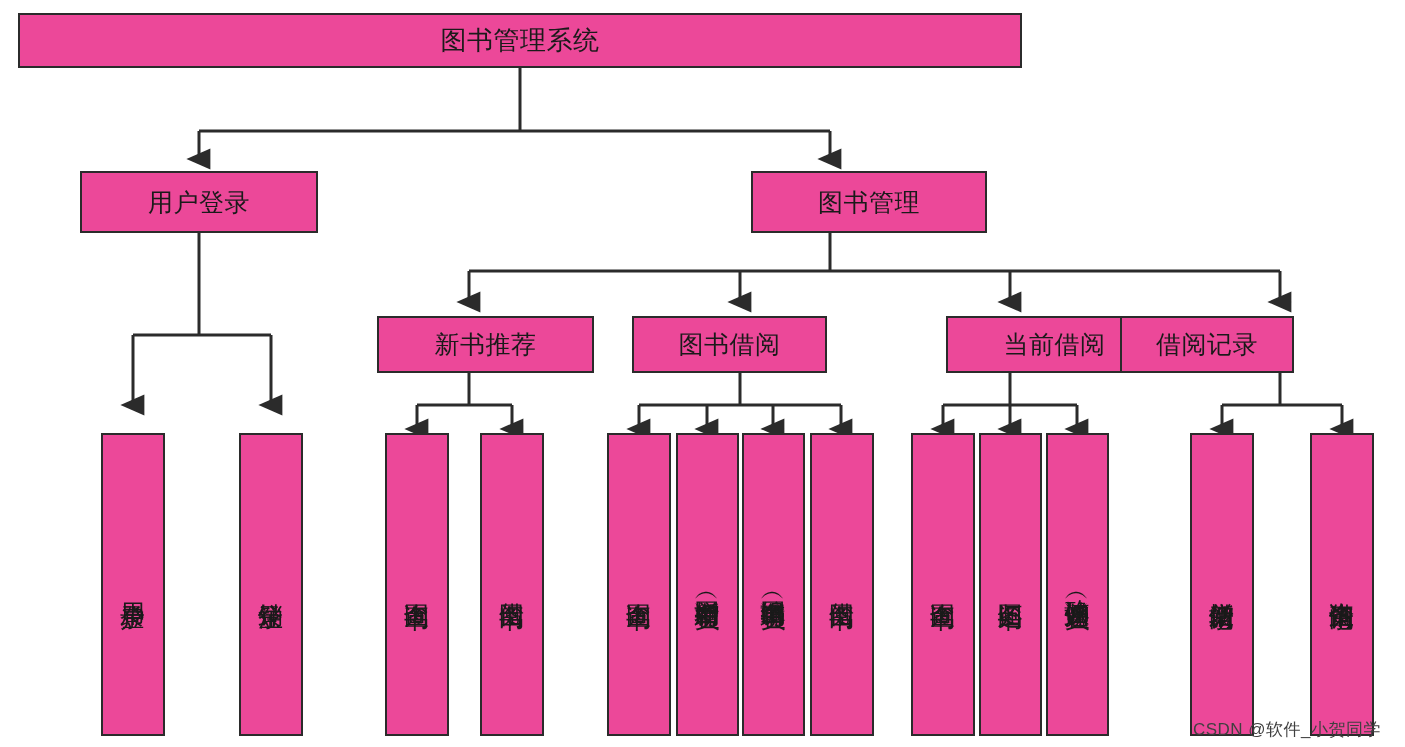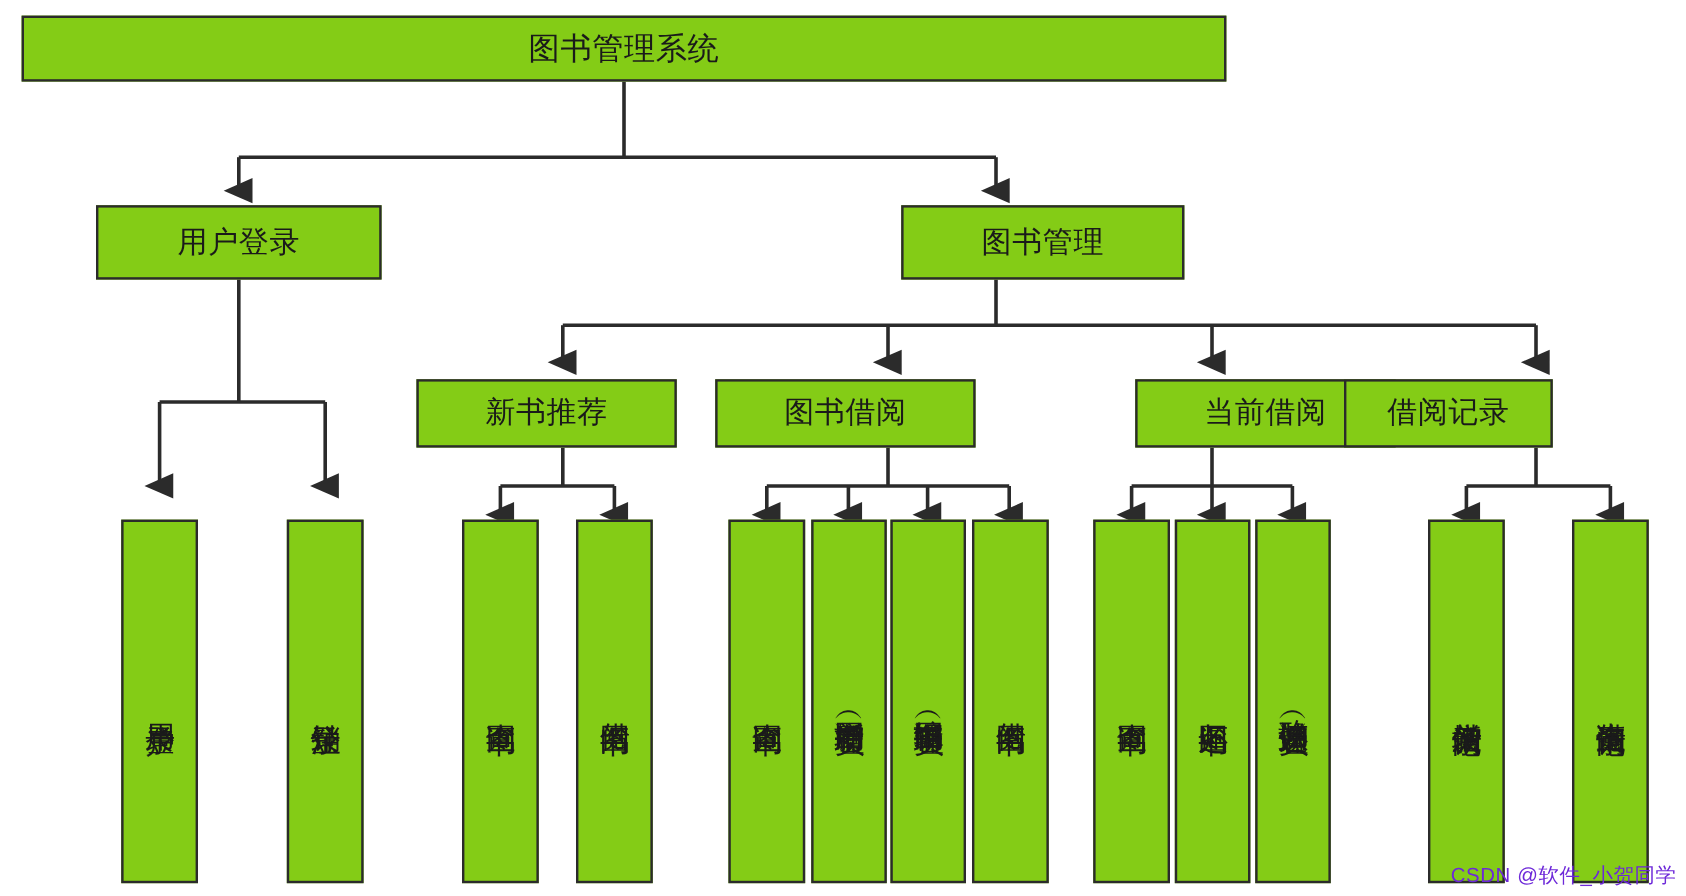--- a/index.html
+++ b/index.html
@@ -22,21 +22,21 @@
     left: 0;
     top: 0;
     width: 1405px;
     height: 747px;
     pointer-events: none;
   }
   .node {
     position: absolute;
     box-sizing: border-box;
     border: 2.5px solid #2b2b2b;
-    background: #84cc16;
+    background: #ec4899;
     display: flex;
     align-items: center;
     justify-content: center;
     color: #1a1a1a;
   }
   .node .label {
     display: block;
     text-align: center;
     line-height: 1.05;
   }
@@ -58,24 +58,24 @@
     font-size: 25px;
     line-height: 1.12;
     letter-spacing: 1px;
     max-height: 268px;
   }
   .node.vertical.tall .label {
     max-height: 282px;
   }
   .watermark {
     position: absolute;
-    right: 8px;
+    right: 24px;
     bottom: 6px;
     font-size: 17px;
-    color: #6d28d9;
+    color: #404040;
     letter-spacing: 0.5px;
     white-space: nowrap;
   }
 </style>
 </head>
 <body>
 
 <div id="canvas">
 
   <svg class="edges" viewBox="0 0 1405 747">
@@ -132,24 +132,24 @@
     <span class="label">图书管理系统</span>
   </div>
 
   <div class="node horizontal" style="left:80px; top:171px; width:238px; height:62px;">
     <span class="label">用户登录</span>
   </div>
   <div class="node horizontal" style="left:751px; top:171px; width:236px; height:62px;">
     <span class="label">图书管理</span>
   </div>
 
-  <div class="node horizontal" style="left:347px; top:316px; width:217px; height:57px;">
+  <div class="node horizontal" style="left:377px; top:316px; width:217px; height:57px;">
     <span class="label">新书推荐</span>
   </div>
-  <div class="node horizontal" style="left:596px; top:316px; width:217px; height:57px;">
+  <div class="node horizontal" style="left:632px; top:316px; width:195px; height:57px;">
     <span class="label">图书借阅</span>
   </div>
   <div class="node horizontal" style="left:946px; top:316px; width:217px; height:57px;">
     <span class="label">当前借阅</span>
   </div>
   <div class="node horizontal" style="left:1120px; top:316px; width:174px; height:57px;">
     <span class="label">借阅记录</span>
   </div>
 
   <div class="node vertical" style="left:101px; top:433px; width:64px; height:303px;">

